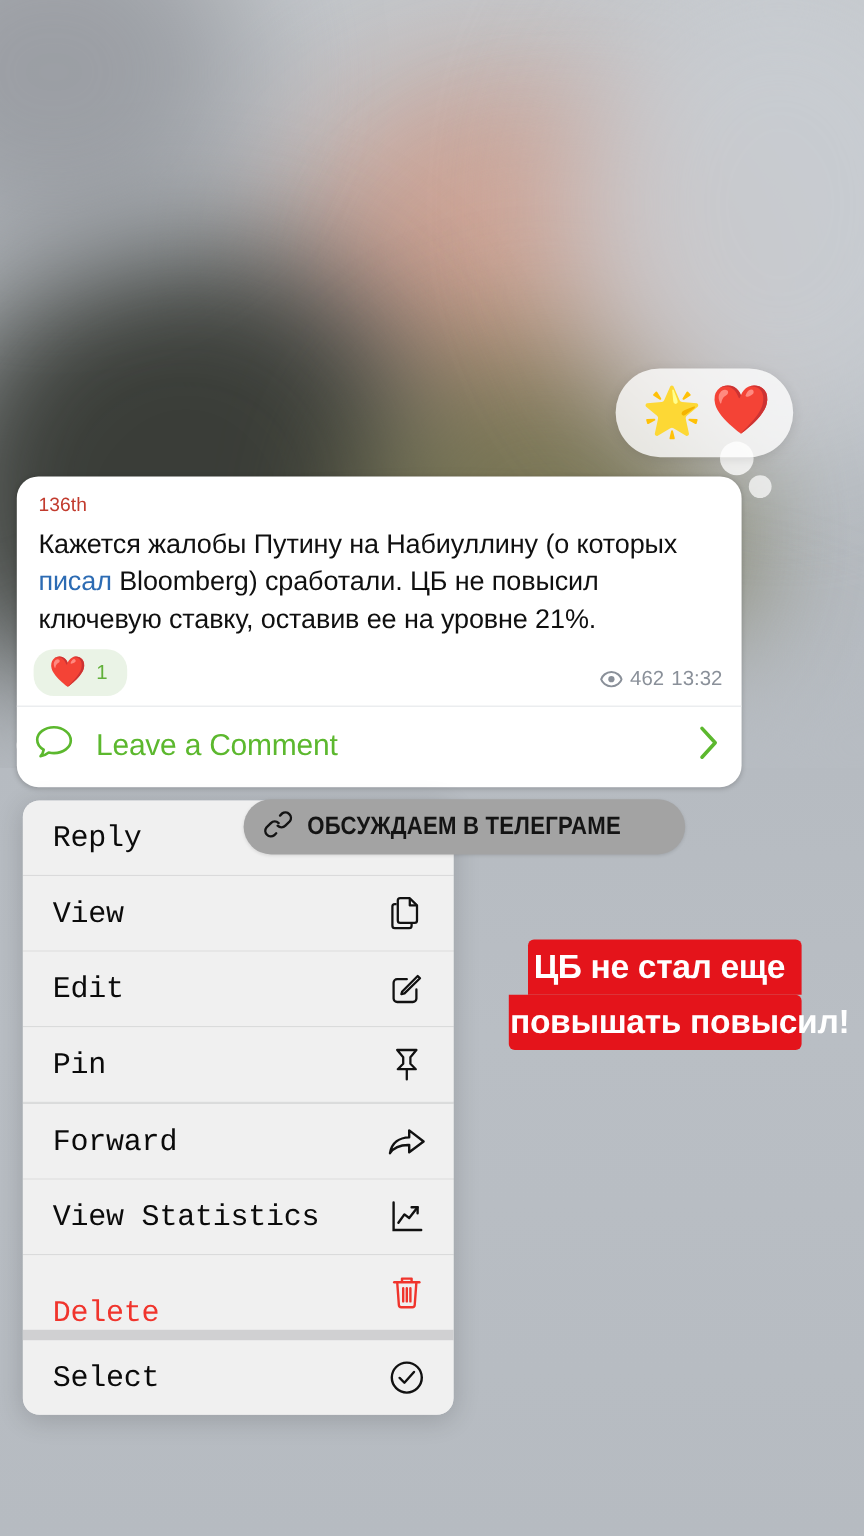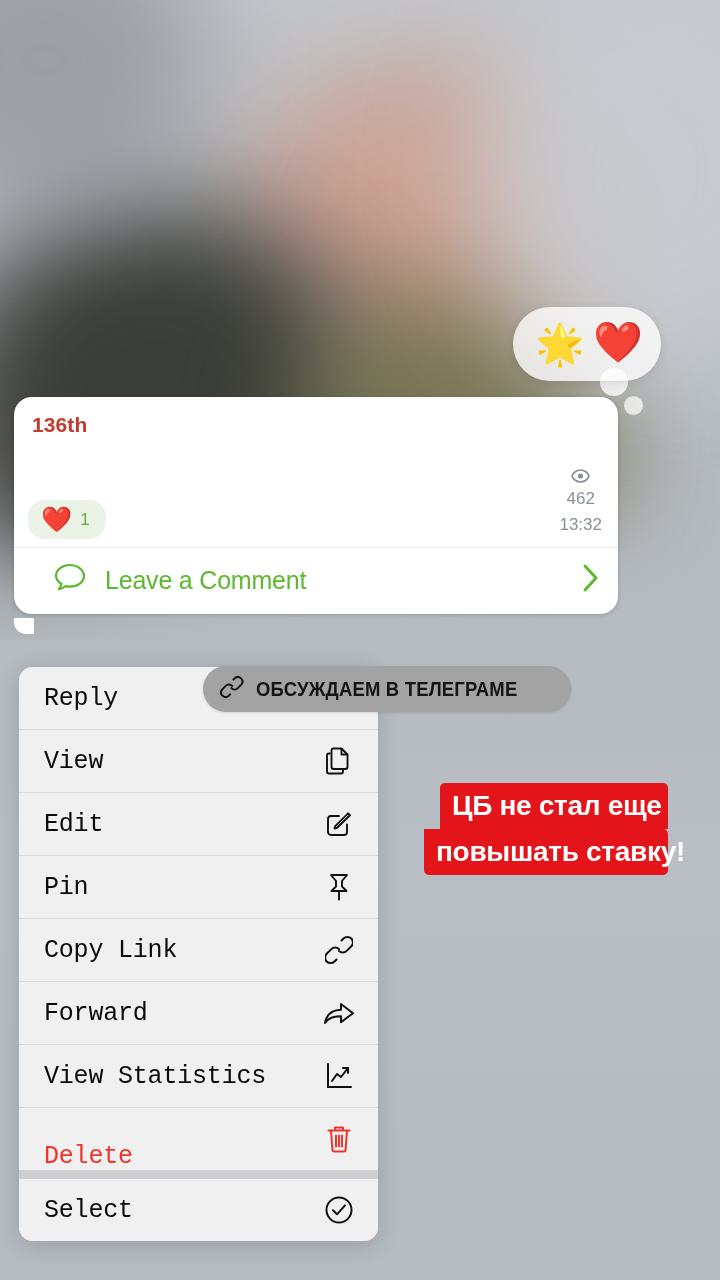--- a/index.html
+++ b/index.html
@@ -28,34 +28,34 @@
     background:rgba(255,255,255,0.70);}
 
   
   .msg{position:absolute;left:14px;top:397px;width:604px;
     background:#ffffff;border-radius:18px;
     box-shadow:0 1px 4px rgba(0,0,0,0.18);}
   .msg-tail{position:absolute;left:8px;top:618px;width:26px;height:30px;overflow:hidden;}
   .msg-tail:before{content:"";position:absolute;left:6px;top:-14px;width:26px;height:30px;
     background:#fff;border-bottom-left-radius:16px;transform:skewX(-12deg);}
   .msg-inner{padding:16px 18px 0 18px;}
-  .msg-title{color:#c23b2e;font-weight:bold;font-size:21px;letter-spacing:.1px;margin-bottom:22px;}
+  .msg-title{color:#c23b2e;font-weight:normal;font-size:16px;letter-spacing:.1px;margin-bottom:7px;}
   .msg-text{color:#101010;font-size:22.5px;line-height:31px;letter-spacing:-.1px;}
   .msg-text a{color:#2c6bb3;text-decoration:none;}
   .msg-meta{display:flex;align-items:flex-end;justify-content:space-between;
     padding:10px 16px 8px 14px;}
   .react-pill{display:inline-flex;align-items:center;gap:8px;
     background:#eaf3e6;border-radius:17px;padding:7px 16px 7px 13px;}
   .react-pill .rheart{font-size:25px;line-height:1;}
   .react-pill .rcount{color:#61b03a;font-size:17px;font-weight:500;}
   .views{display:flex;align-items:center;gap:6px;color:#8a9099;font-size:17px;
-    padding-bottom:4px;flex-direction:column;}
+    padding-bottom:4px;}
   .views svg{display:block;}
   .msg-sep{height:1px;background:#e7e9eb;margin:0 0 0 0;}
-  .comment-row{display:flex;align-items:center;padding:14px 18px 16px 39px;}
+  .comment-row{display:flex;align-items:center;padding:14px 18px 16px 14px;}
   .comment-row .clabel{color:#5cb82e;font-size:25px;margin-left:18px;flex:1;letter-spacing:-.2px;}
   .chev{color:#5cb82e;}
 
   
   .menu{position:absolute;left:19px;top:667px;width:359px;border-radius:14px;
     overflow:hidden;background:rgba(243,243,243,0.93);
     box-shadow:0 4px 22px rgba(0,0,0,0.16);}
   .mrow{position:relative;height:62px;display:flex;align-items:center;
     padding:0 0 0 25px;background:rgba(240,240,240,0.86);}
   .mrow .mlabel{font-size:25px;color:#0b0b0b;flex:1;letter-spacing:-.2px;font-family:Liberation Mono, monospace;}
@@ -66,21 +66,21 @@
   .mgap{height:9px;background:rgba(198,198,200,0.75);}
 
   
   .tg-pill{position:absolute;left:203px;top:666px;height:46px;display:flex;align-items:center;
     gap:11px;background:#a3a3a3;border-radius:23px;padding:0 18px 0 16px;
     box-shadow:0 1px 3px rgba(0,0,0,.12);}
   .tg-pill .tgtext{font-size:21px;font-weight:bold;color:#141414;letter-spacing:.2px;
     transform:scaleX(.88);transform-origin:left center;white-space:nowrap;}
   .red-sticker{position:absolute;left:424px;top:783px;width:244px;}
   .rs-line{display:block;background:#e4141b;color:#fff;font-weight:bold;font-size:28px;
-    line-height:41px;padding:2px 10px 3px 12px;white-space:nowrap;letter-spacing:-.3px;
+    line-height:41px;padding:2px 10px 3px 1px;white-space:nowrap;letter-spacing:-.3px;
     box-sizing:border-box;}
   .rs-l1{margin-left:16px;border-radius:5px 5px 0 0;width:228px;text-align:center;}
   .rs-l2{width:244px;border-radius:0 5px 5px 5px;text-align:center;}
 </style>
 </head>
 <body>
 
 <div id="screen">
 
   <div class="bg-wrap">
@@ -99,20 +99,21 @@
   <div class="tail1"></div>
   <div class="thought">
     <span class="em star-em">🌟</span>
     <span class="em heart-em">❤️</span>
   </div>
 
   <div class="msg-tail"></div>
   <div class="msg">
     <div class="msg-inner">
       <div class="msg-title">136th</div>
+      <div class="msg-text"><span>Кажется жалобы Путину на Набиуллину (о которых </span><a href="#">писал</a><span> Bloomberg) сработали. ЦБ не повысил ключевую ставку, оставив ее на уровне 21%.</span></div>
     </div>
     <div class="msg-meta">
       <div class="react-pill">
         <span class="rheart">❤️</span>
         <span class="rcount">1</span>
       </div>
       <div class="views">
         <span>
           <svg width="19" height="14" viewBox="0 0 19 14">
             <path d="M9.5 1C5 1 1.8 4.3 1 7c.8 2.7 4 6 8.5 6s7.7-3.3 8.5-6c-.8-2.7-4-6-8.5-6z" fill="none" stroke="#8a9099" stroke-width="1.7"></path>
@@ -174,29 +175,20 @@
       <span class="mlabel">Pin</span>
       <span class="micon">
         <svg width="26" height="30" viewBox="0 0 26 30">
           <path d="M5 3h16l-5 6v5.5l4.5 4.5H5.5L10 14.5V9z" fill="none" stroke="#111" stroke-width="1.9" stroke-linejoin="round"></path>
           <path d="M13 19v8.5" fill="none" stroke="#111" stroke-width="1.9" stroke-linecap="round"></path>
         </svg>
       </span>
     </div>
     <div class="mdiv"></div>
 
-    <div class="mrow">
-      <span class="mlabel">Copy Link</span>
-      <span class="micon">
-        <svg width="28" height="30" viewBox="0 0 28 30">
-          <path d="M16.5 5.5l2-2a5.5 5.5 0 0 1 7.8 7.8l-4.6 4.6a5.5 5.5 0 0 1-7.8 0" fill="none" stroke="#111" stroke-width="2" stroke-linecap="round"></path>
-          <path d="M11.5 24.5l-2 2a5.5 5.5 0 0 1-7.8-7.8l4.6-4.6a5.5 5.5 0 0 1 7.8 0" fill="none" stroke="#111" stroke-width="2" stroke-linecap="round"></path>
-        </svg>
-      </span>
-    </div>
     <div class="mdiv"></div>
 
     <div class="mrow">
       <span class="mlabel">Forward</span>
       <span class="micon">
         <svg width="32" height="26" viewBox="0 0 32 26">
           <path d="M2 23c1.5-9 8-13 16-13.2V4l12 9.2-12 9v-6C10 16 5 18.5 2 23z" fill="none" stroke="#111" stroke-width="2" stroke-linejoin="round"></path>
         </svg>
       </span>
     </div>
@@ -244,16 +236,16 @@
       <svg width="26" height="24" viewBox="0 0 28 26">
         <path d="M15.5 5l1.8-1.8a5 5 0 0 1 7 7l-4 4a5 5 0 0 1-7 0" fill="none" stroke="#141414" stroke-width="2.2" stroke-linecap="round"></path>
         <path d="M12 21l-1.8 1.8a5 5 0 0 1-7-7l4-4a5 5 0 0 1 7 0" fill="none" stroke="#141414" stroke-width="2.2" stroke-linecap="round"></path>
       </svg>
     </span>
     <span class="tgtext">ОБСУЖДАЕМ В ТЕЛЕГРАМЕ</span>
   </div>
 
   <div class="red-sticker">
     <span class="rs-line rs-l1">ЦБ не стал еще</span>
-    <span class="rs-line rs-l2">повышать ставку!</span>
+    <span class="rs-line rs-l2">повышать повысил!</span>
   </div>
 
 </div>
 
 </body></html>

